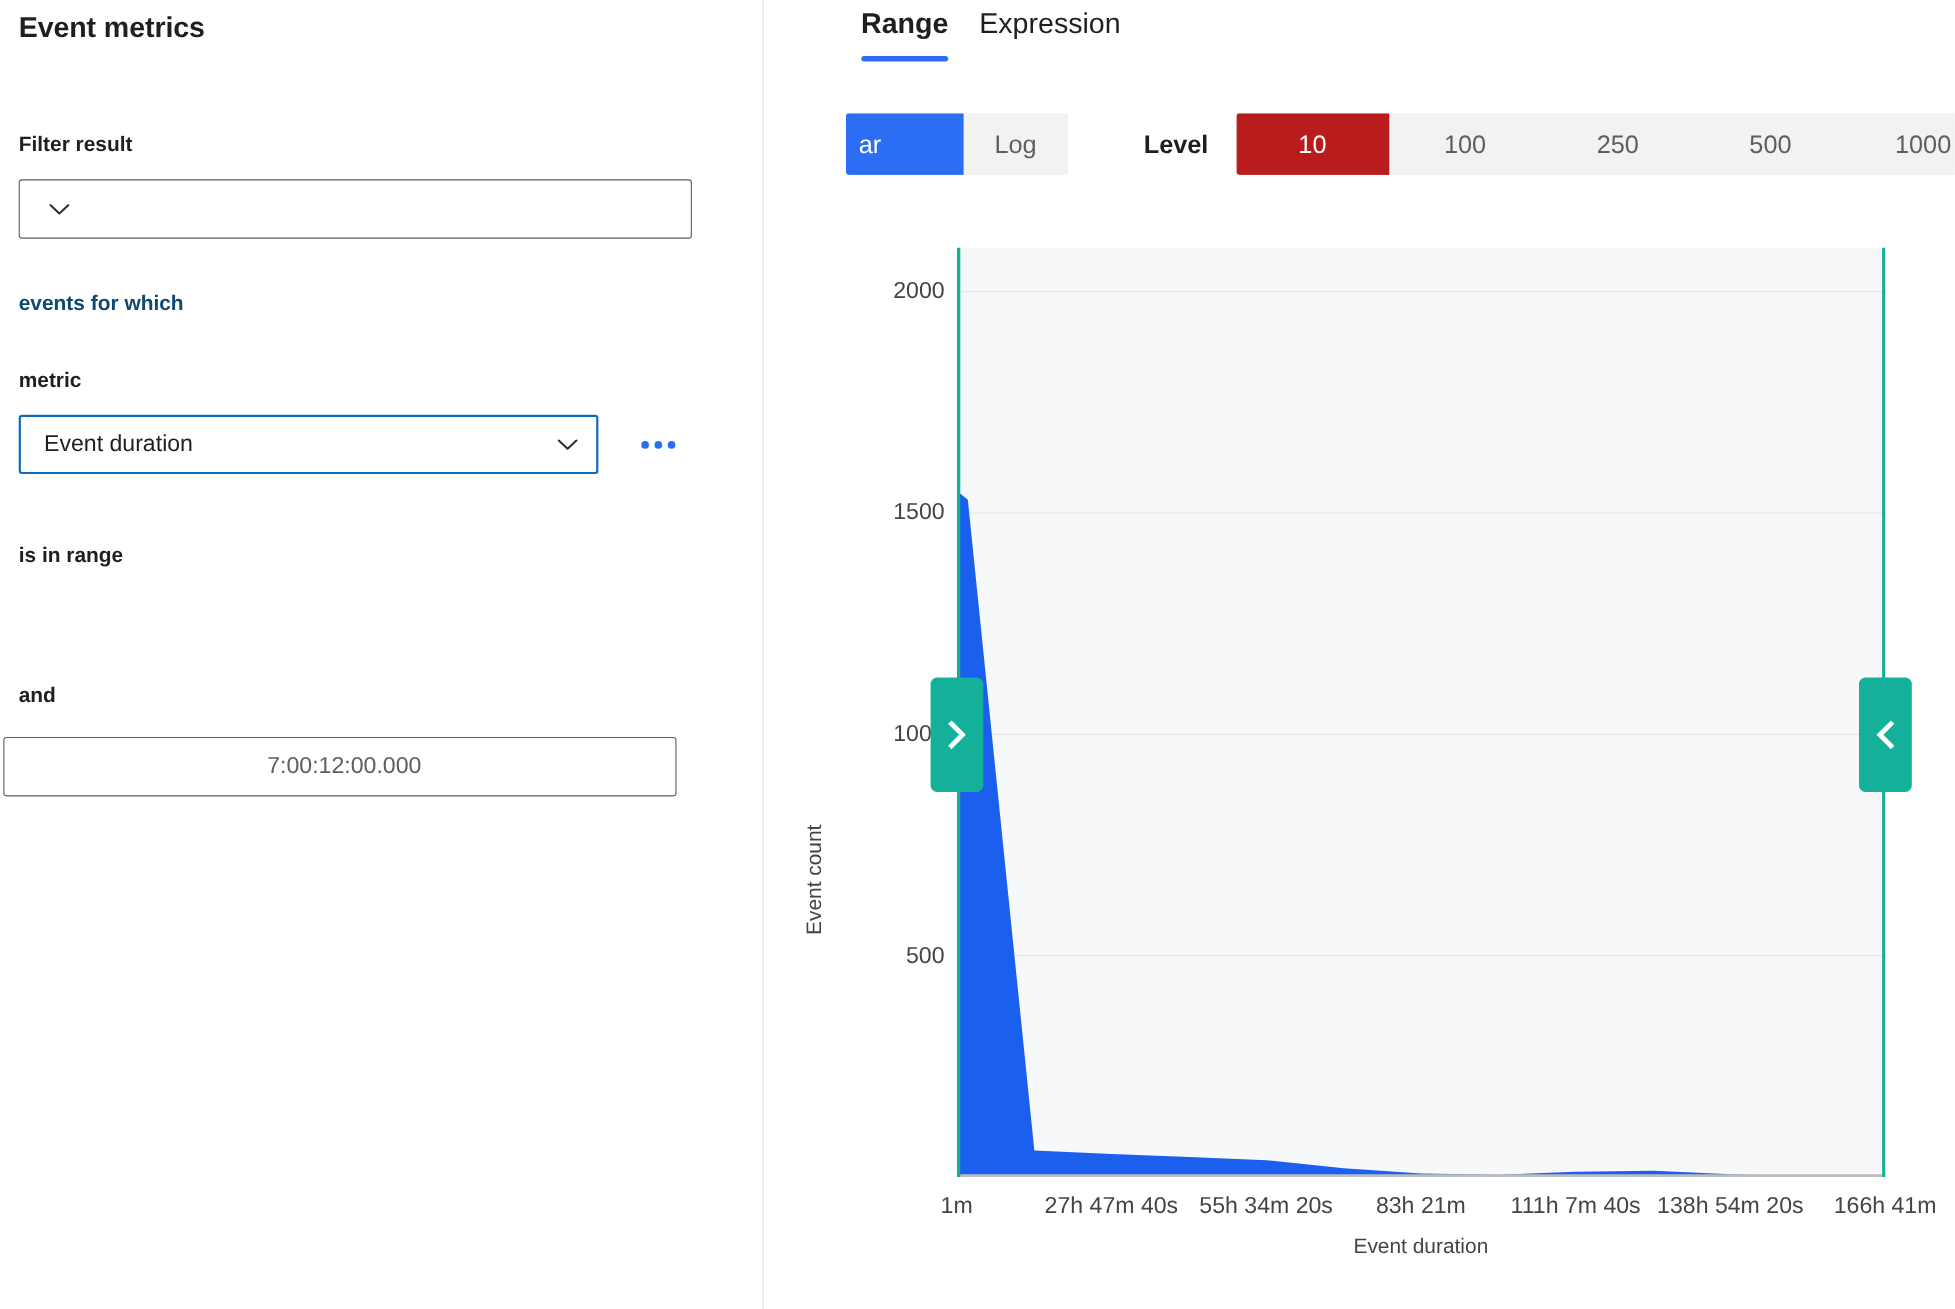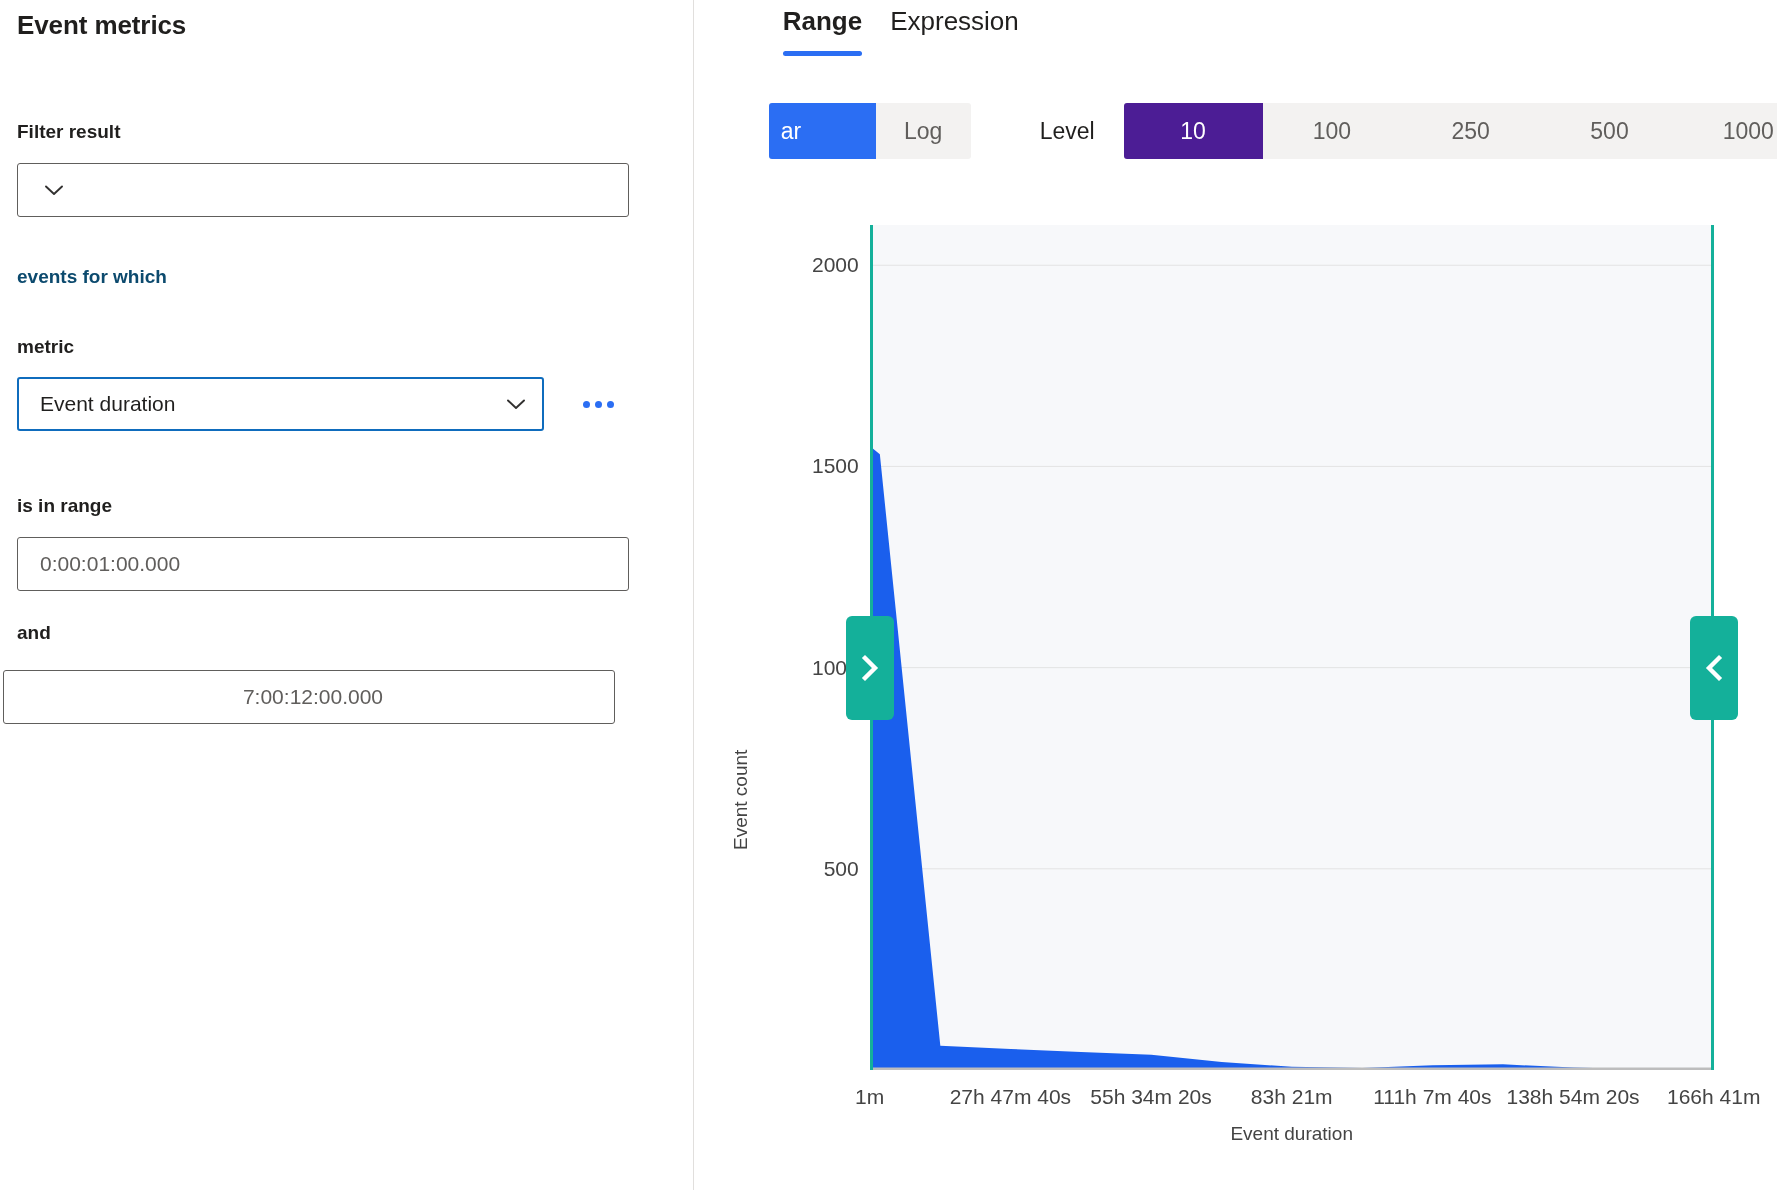--- a/index.html
+++ b/index.html
@@ -122,31 +122,31 @@
   .scale-group .seg{
     flex:1;display:flex;align-items:center;justify-content:center;
     font-size:23px;color:#605e5c;cursor:pointer;
   }
   .scale-group .seg.active{background:#2b6ef3;color:#ffffff;}
   .scale-group .seg.linear-clip{justify-content:flex-start;padding-left:12px;overflow:hidden;}
 
   .level-label{
     position:absolute;left:288px;top:0;height:56px;
     display:flex;align-items:center;
-    font-size:23px;font-weight:400;color:#201f1e;
+    font-size:23px;font-weight:700;color:#201f1e;
   }
   .level-group{
     position:absolute;left:372px;top:0;height:56px;width:694px;
     background:#f3f2f1;border-radius:3px;overflow:hidden;display:flex;
   }
   .level-group .seg{
     flex:1;display:flex;align-items:center;justify-content:center;
     font-size:23px;color:#605e5c;cursor:pointer;
   }
-  .level-group .seg.active{background:#4c1d95;color:#ffffff;}
+  .level-group .seg.active{background:#b91c1c;color:#ffffff;}
 
   
   .chart{
     position:absolute;left:0px;top:225px;width:1083px;height:940px;
   }
   .y-axis-title{
     position:absolute;left:-22px;top:625px;
     transform:rotate(-90deg);transform-origin:left top;
     font-size:19px;color:#444;white-space:nowrap;
   }
@@ -210,23 +210,20 @@
     </div>
 
     <div class="ellipsis-btn">
       <i></i>
       <i></i>
       <i></i>
     </div>
 
     <div class="field-label lbl-is-in-range">is in range</div>
 
-    <div class="text-input" id="range-from-input">
-      <span>0:00:01:00.000</span>
-    </div>
 
     <div class="field-label lbl-and">and</div>
 
     <div class="text-input" id="range-to-input">
       <span>7:00:12:00.000</span>
     </div>
 
     <div class="left-divider"></div>
   </div>
 

